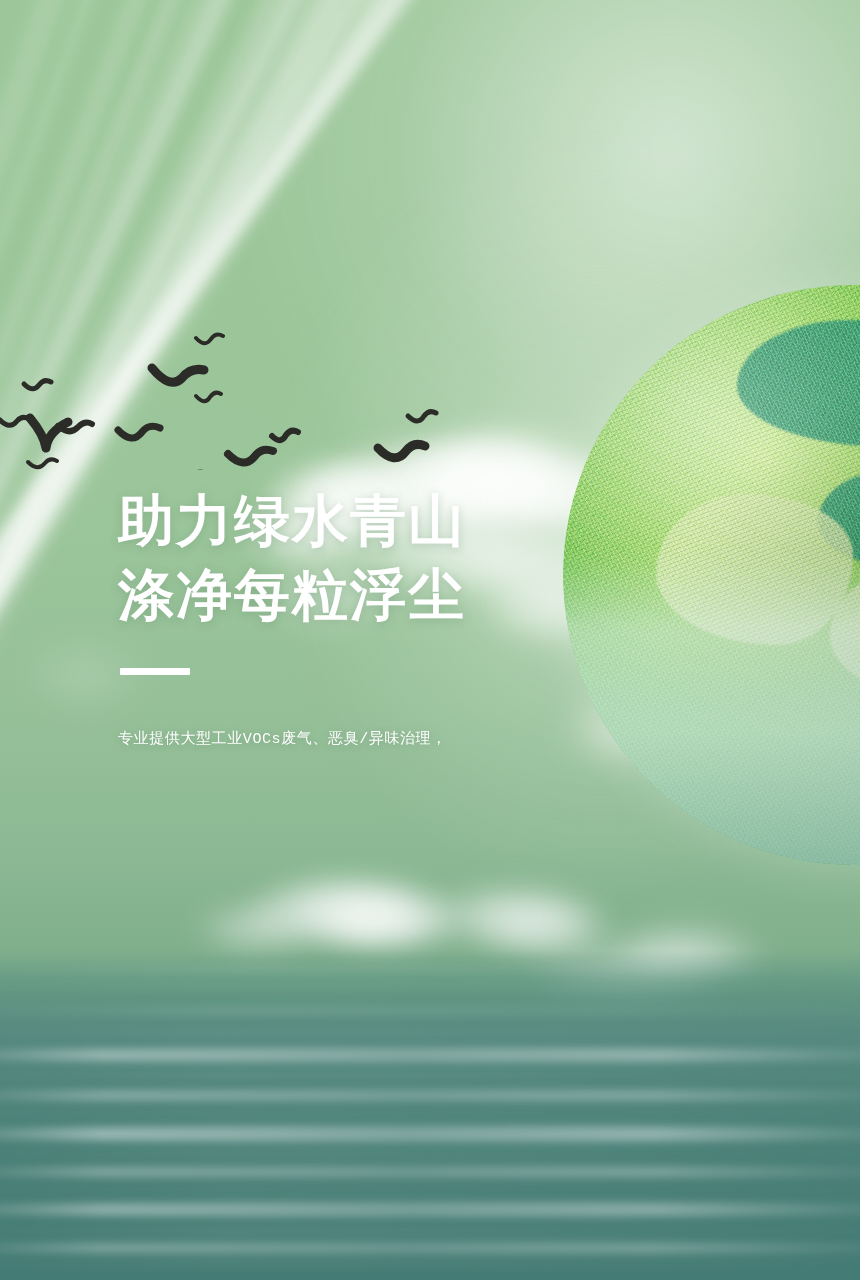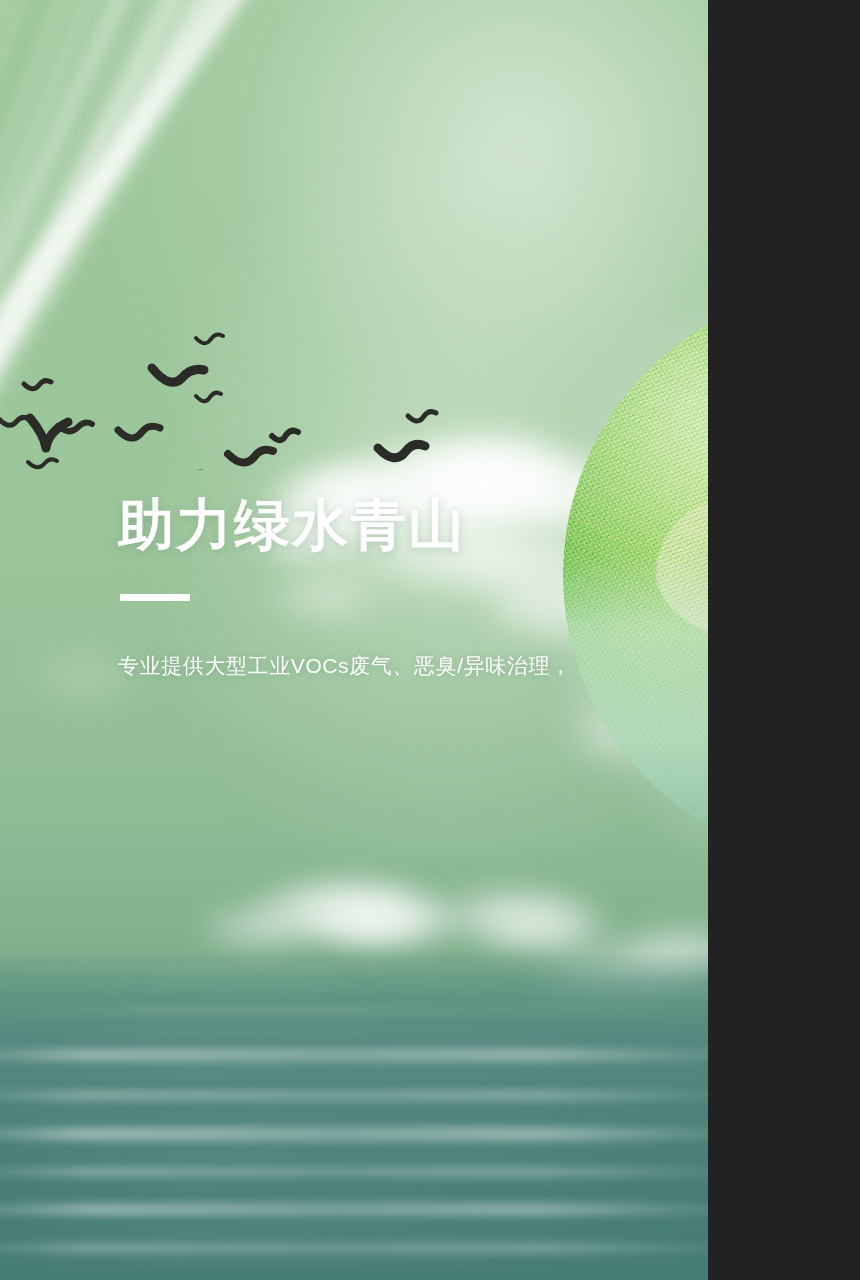--- a/index.html
+++ b/index.html
@@ -1,22 +1,22 @@
 <!DOCTYPE html>
 <html><head>
 <meta charset="utf-8">
 <style>
   html,body{margin:0;padding:0;background:#222;}
   *{box-sizing:border-box;}
 
   #poster{
     position:relative;
-    width:708px;height:1280px;
+    width:860px;height:1280px;
     overflow:hidden;
-    font-family:Liberation Sans, sans-serif;
+    font-family:Liberation Mono, monospace;
     background:#a16207;
   }
 
   
   .sky{
     position:absolute;inset:0;
     background:
       linear-gradient(180deg,
         #9dc79a 0%,
         #9cc69a 22%,
@@ -201,21 +201,21 @@
   }
   .rule{
     width:70px;height:7px;
     background:#ffffff;
     margin:32px 0 0 2px;
     border-radius:1px;
   }
   .sub{
     margin-top:46px;
     color:#ffffff;
-    font-size:21px;
+    font-size:15px;
     line-height:38px;
     letter-spacing:.6px;
     text-shadow:0 1px 6px rgba(80,120,95,.35);
     white-space:nowrap;
   }
 </style>
 </head>
 <body>
 
 <div id="poster">
@@ -318,17 +318,18 @@
       <div class="wave" style="top: 216px; height: 12px; opacity: 0.42;"></div>
       <div class="wave dim" style="top: 236px; height: 7px; opacity: 0.26;"></div>
       <div class="wave" style="top: 252px; height: 15px; opacity: 0.5;"></div>
       <div class="wave dim" style="top: 276px; height: 9px; opacity: 0.3;"></div>
       <div class="wave" style="top: 292px; height: 12px; opacity: 0.4;"></div>
       <div class="wave dim" style="top: 310px; height: 7px; opacity: 0.24;"></div>
     </div>
 
   <div class="copy">
     <div class="headline">助力绿水青山</div>
+    <div class="headline">涤净每粒浮尘</div>
     <div class="rule"></div>
     <div class="sub">专业提供大型工业VOCs废气、恶臭/异味治理，</div>
   </div>
 
 </div>
 
 </body></html>

